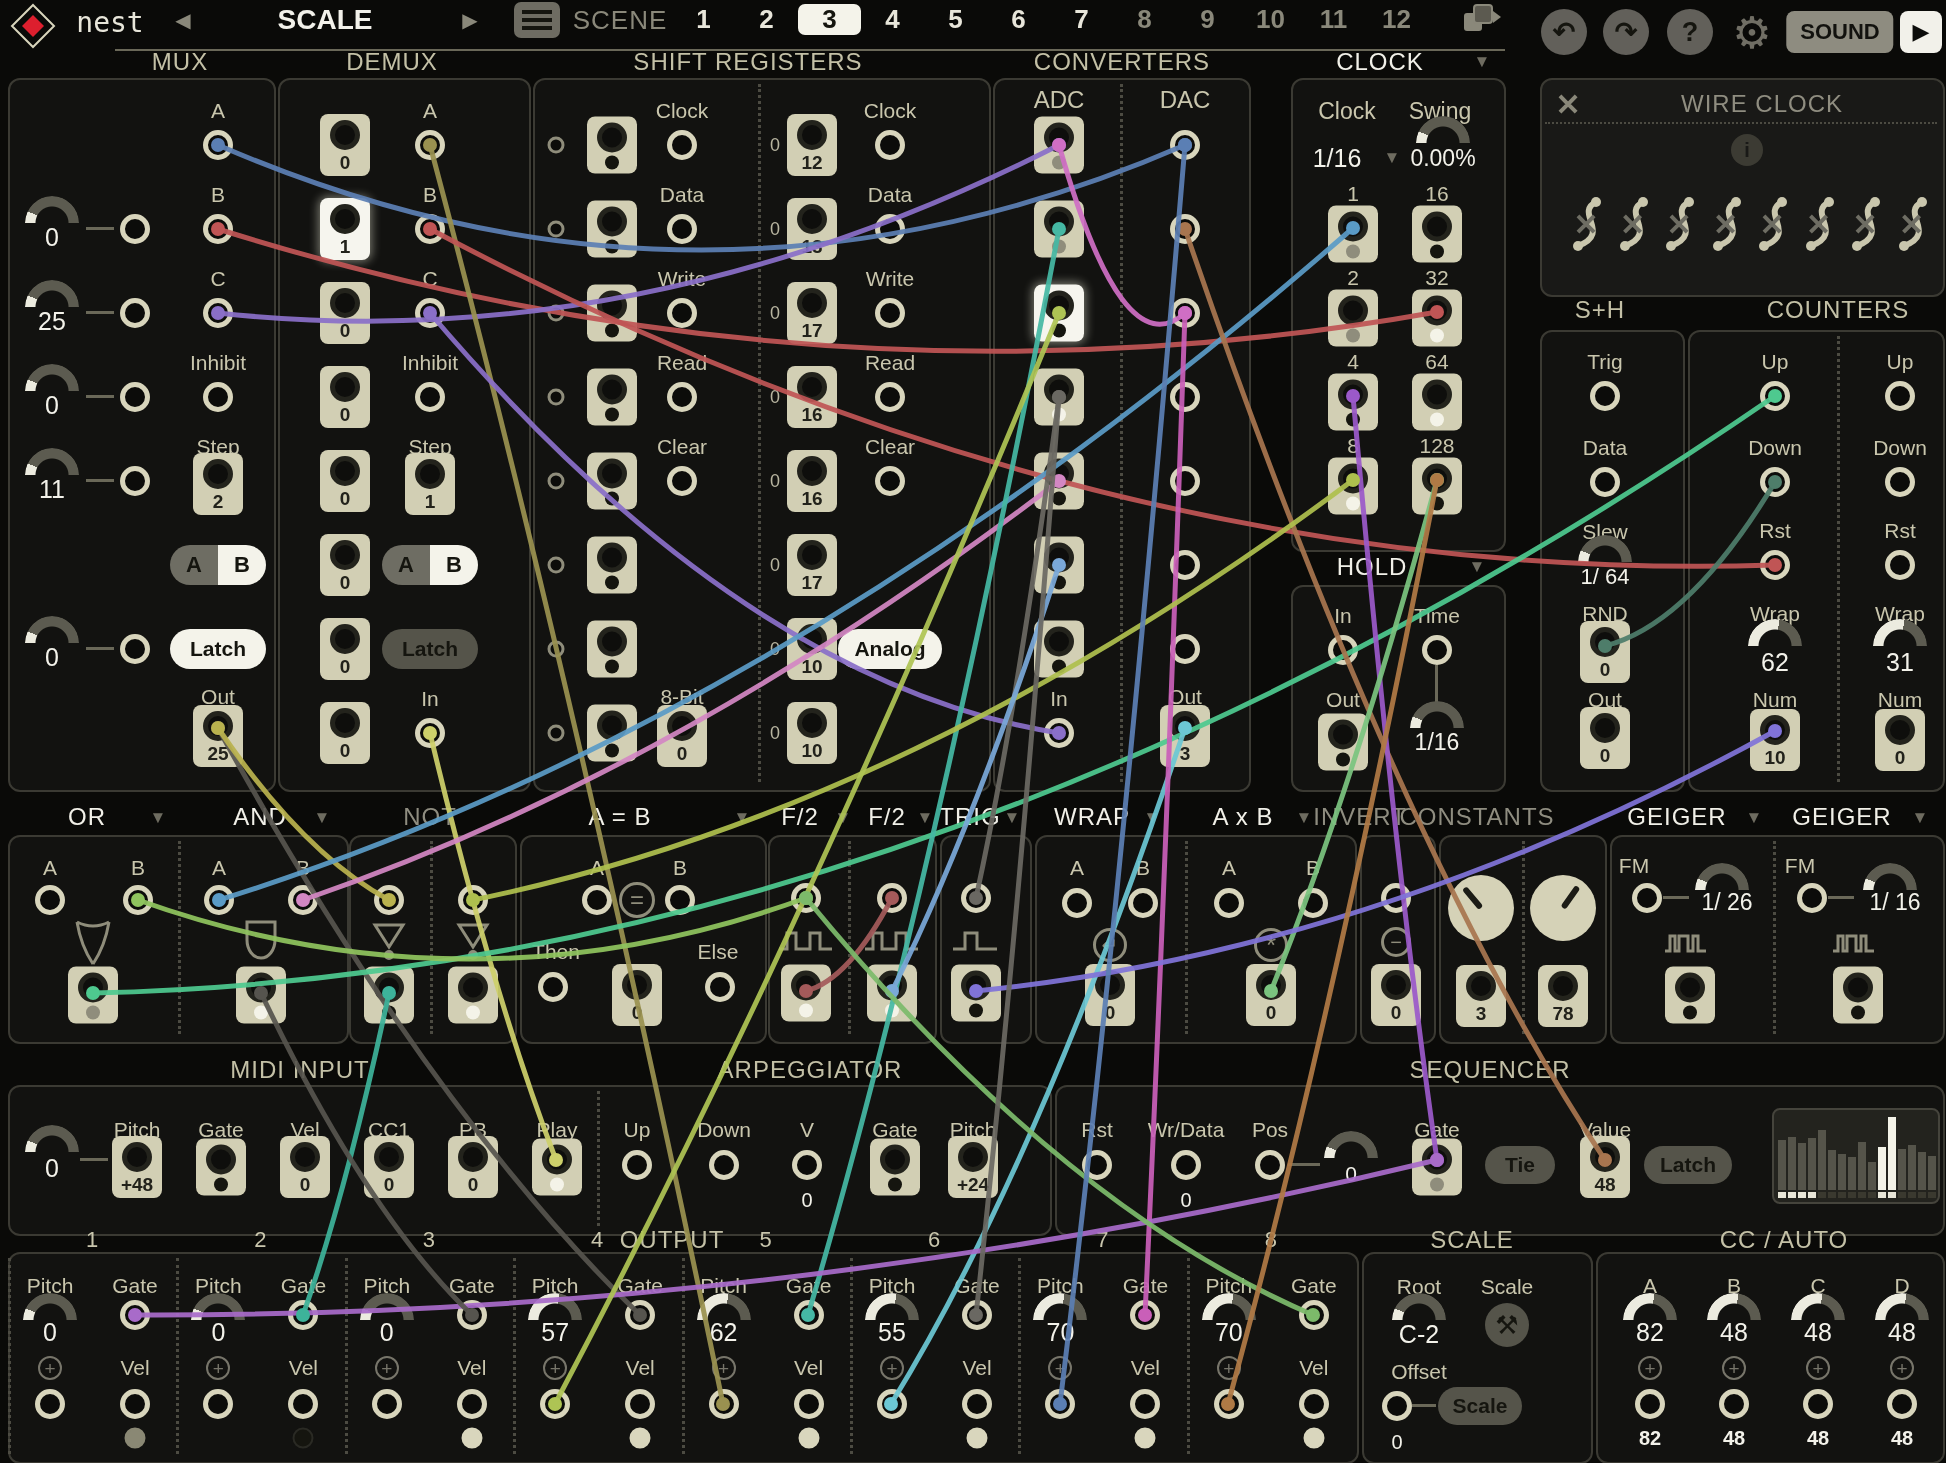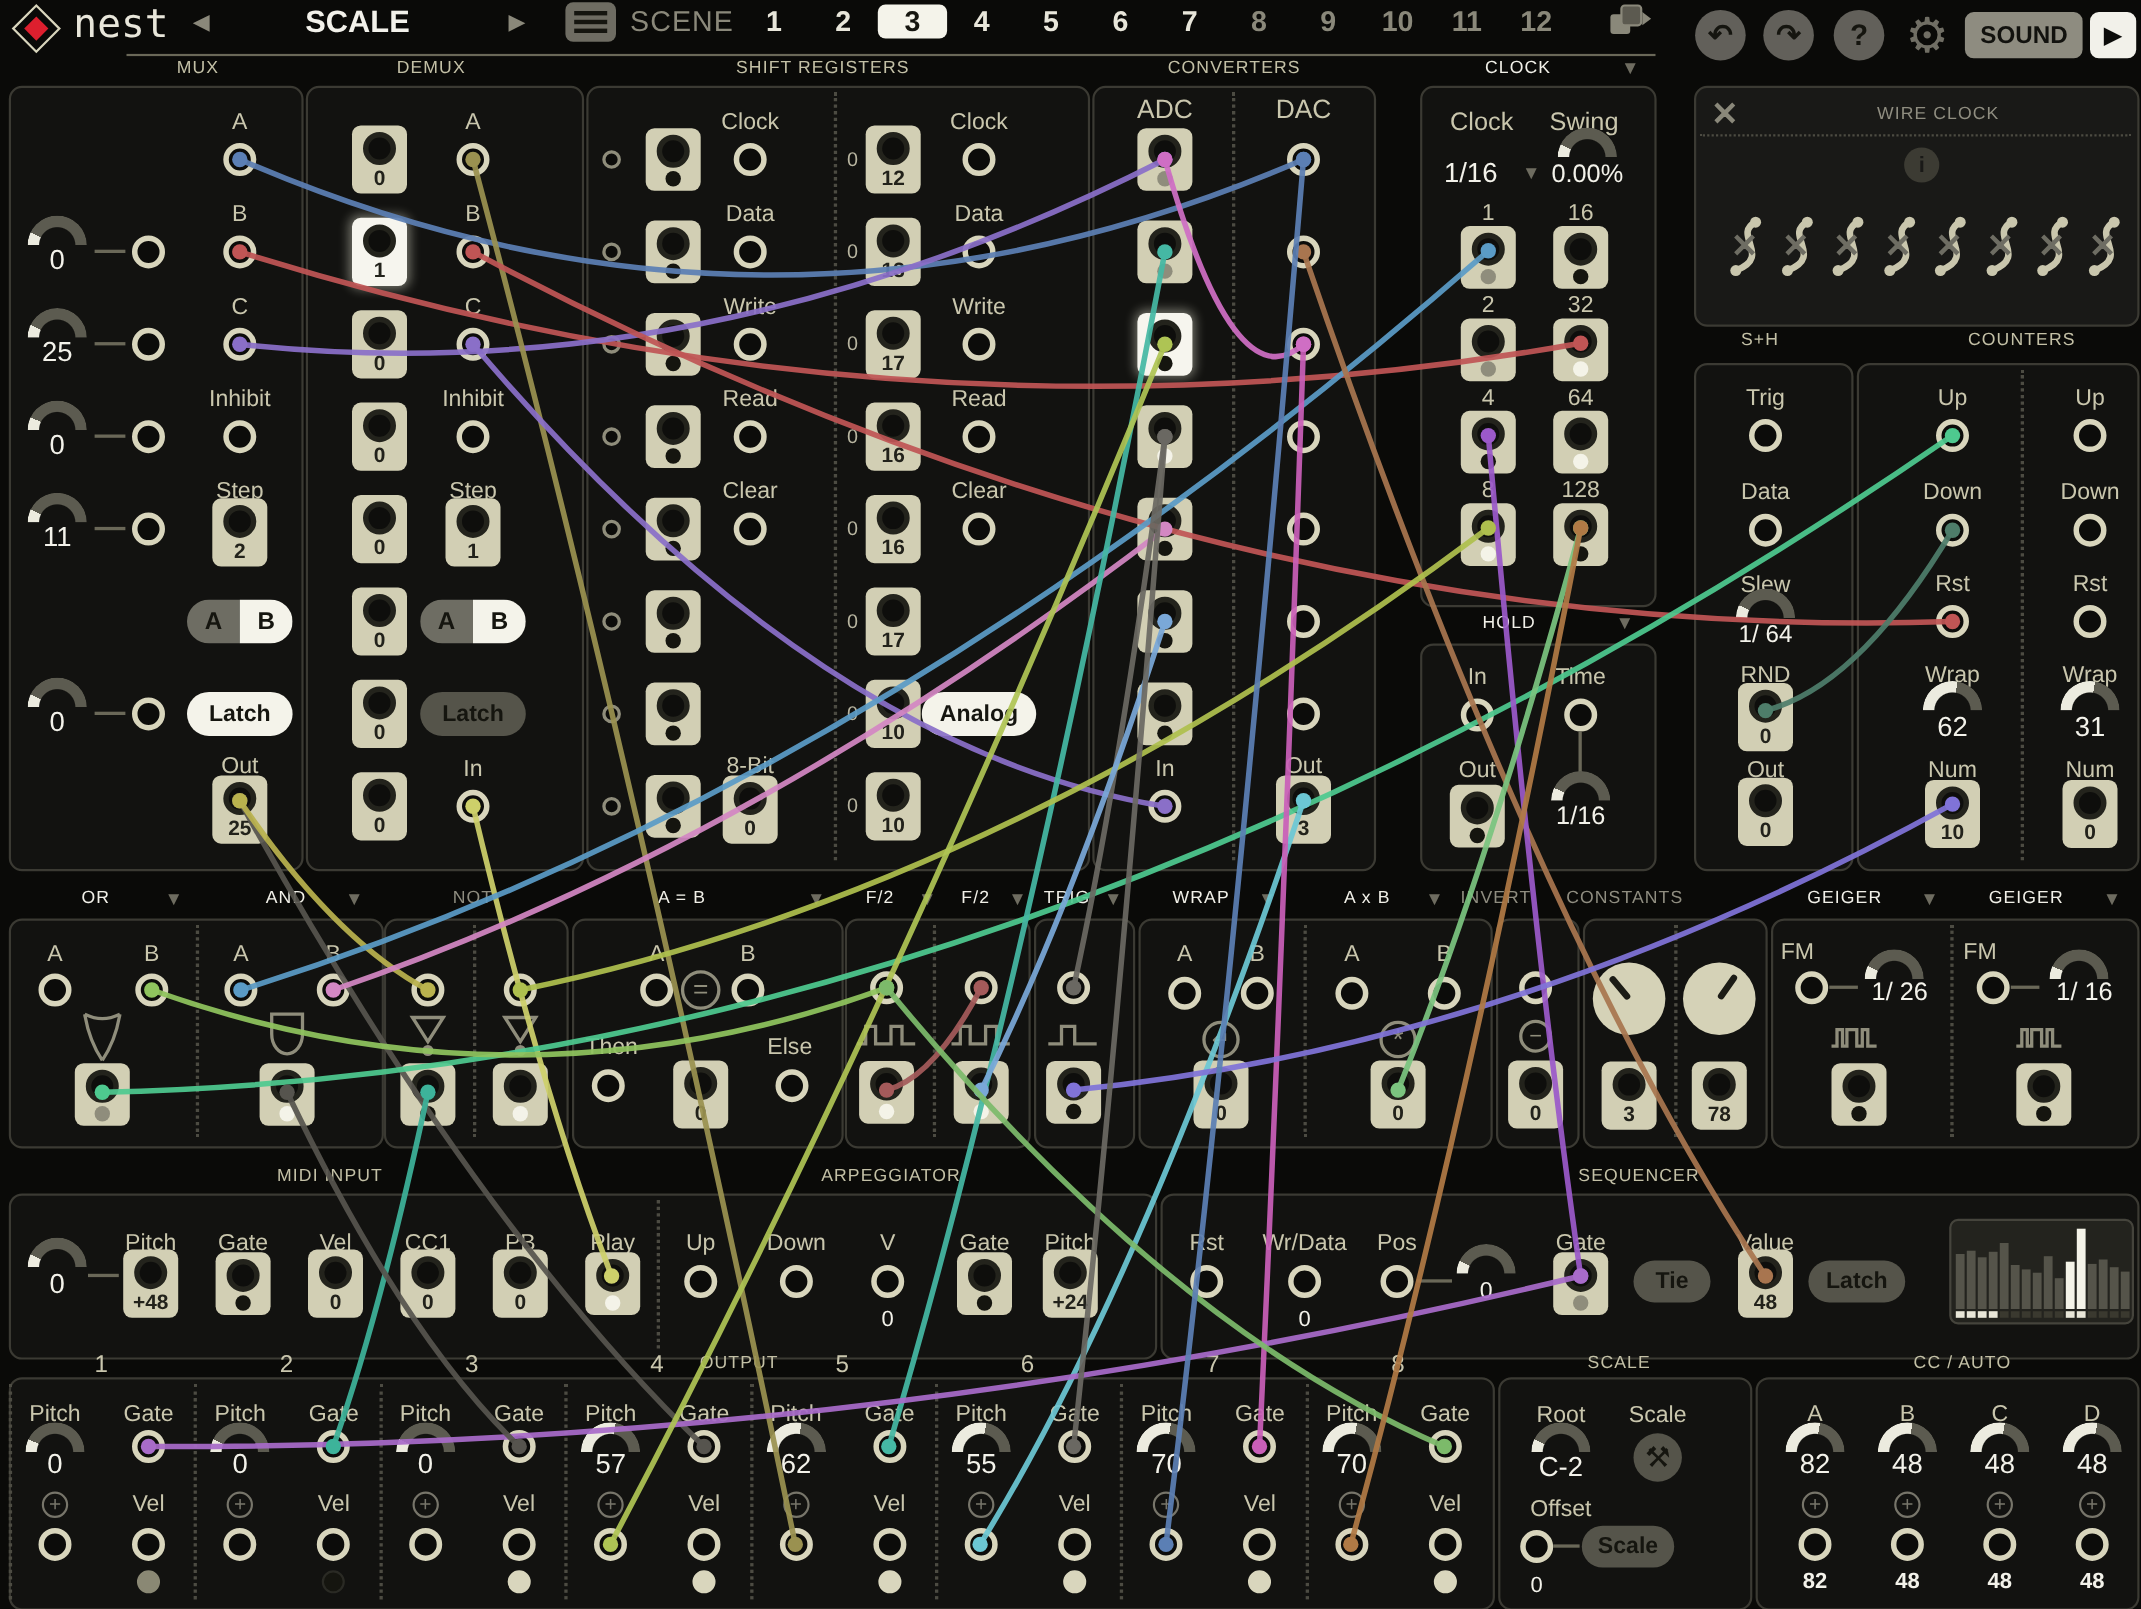--- a/index.html
+++ b/index.html
@@ -1,19 +1,19 @@
 <!DOCTYPE html>
 <html><head>
 <meta charset="utf-8">
 <style>
   html,body{margin:0;padding:0;background:#070705;overflow:hidden}
   .stage{position:relative;width:1946px;height:1463px;background:#0a0a08;font-family:"Liberation Sans",sans-serif;color:#c9c6ad}
   .abs{position:absolute;transform:translate(-50%,-50%);white-space:nowrap}
   .panel{position:absolute;border:2px solid #3b3a33;border-radius:12px;background:#121210}
-  .hdr{position:absolute;transform:translate(-50%,-50%);font-size:16px;letter-spacing:1px;color:#c3c0a6;white-space:nowrap}
+  .hdr{position:absolute;transform:translate(-50%,-50%);font-size:24px;letter-spacing:1px;color:#c3c0a6;white-space:nowrap}
   .hdr.w{color:#f1f0e8}
   .hdr.g{color:#8f8d80}
   .caret{position:absolute;transform:translate(-50%,-50%);font-size:17px;color:#6e6c60}
   .lbl{position:absolute;transform:translate(-50%,-50%);font-size:21px;color:#c9c6ad;white-space:nowrap}
   .kv{position:absolute;transform:translate(-50%,-50%);font-size:25px;color:#f3f2ea;white-space:nowrap}
   .jack{position:absolute;transform:translate(-50%,-50%);width:30px;height:30px;border-radius:50%;border:5px solid #d8d5bc;background:#0c0c0a;box-sizing:border-box}
   .jack.sm{width:17px;height:17px;border-width:3px;border-color:#8f8d7b}
   .block{position:absolute;transform:translate(-50%,-50%);width:50px;border-radius:8px;background:#d2cfb4;display:flex;flex-direction:column;align-items:center;padding:6px 0 4px;gap:3px}
   .block[data-hot="1"]{background:#f6f5ee;box-shadow:0 0 10px 2px rgba(240,240,220,.45)}
   .bjack{width:30px;height:30px;border-radius:50%;border:5px solid #23231c;background:#0e0e0c;box-sizing:border-box}
@@ -61,21 +61,21 @@
 </style>
 </head>
 <body>
 
 <div class="stage">
 
   <svg class="icon" style="left:33px;top:26px" width="46" height="46" viewBox="0 0 46 46">
     <polygon points="23,2 44,23 23,44 2,23" fill="none" stroke="#d8d5bc" stroke-width="2"></polygon>
     <polygon points="23,12 34,23 23,34 12,23" fill="#dd1f2e"></polygon>
   </svg>
-  <div class="abs" style="left:110px;top:22px;font-family:'DejaVu Sans Mono',monospace;font-size:36px;color:#e8e6da">nest</div>
+  <div class="abs" style="left:110px;top:22px;font-family:'DejaVu Sans Mono',monospace;font-size:28px;color:#e8e6da">nest</div>
   <div class="abs" style="left:183px;top:20px;font-size:20px;color:#8a887a">◀</div>
   <div class="abs" style="left:325px;top:20px;font-size:28px;font-weight:bold;color:#f2f1ea">SCALE</div>
   <div class="abs" style="left:470px;top:20px;font-size:20px;color:#8a887a">▶</div>
   <div class="abs" style="left:537px;top:20px;width:46px;height:36px;border-radius:7px;background:#6e6c62">
     <div style="position:absolute;left:8px;right:8px;top:8px;height:4px;background:#15150f"></div>
     <div style="position:absolute;left:8px;right:8px;top:16px;height:4px;background:#15150f"></div>
     <div style="position:absolute;left:8px;right:8px;top:24px;height:4px;background:#15150f"></div>
   </div>
   <div class="abs" style="left:620px;top:20px;font-size:26px;color:#8a887a;letter-spacing:1px">SCENE</div>
   <div style="position:absolute;left:672px;top:4px;display:flex">

